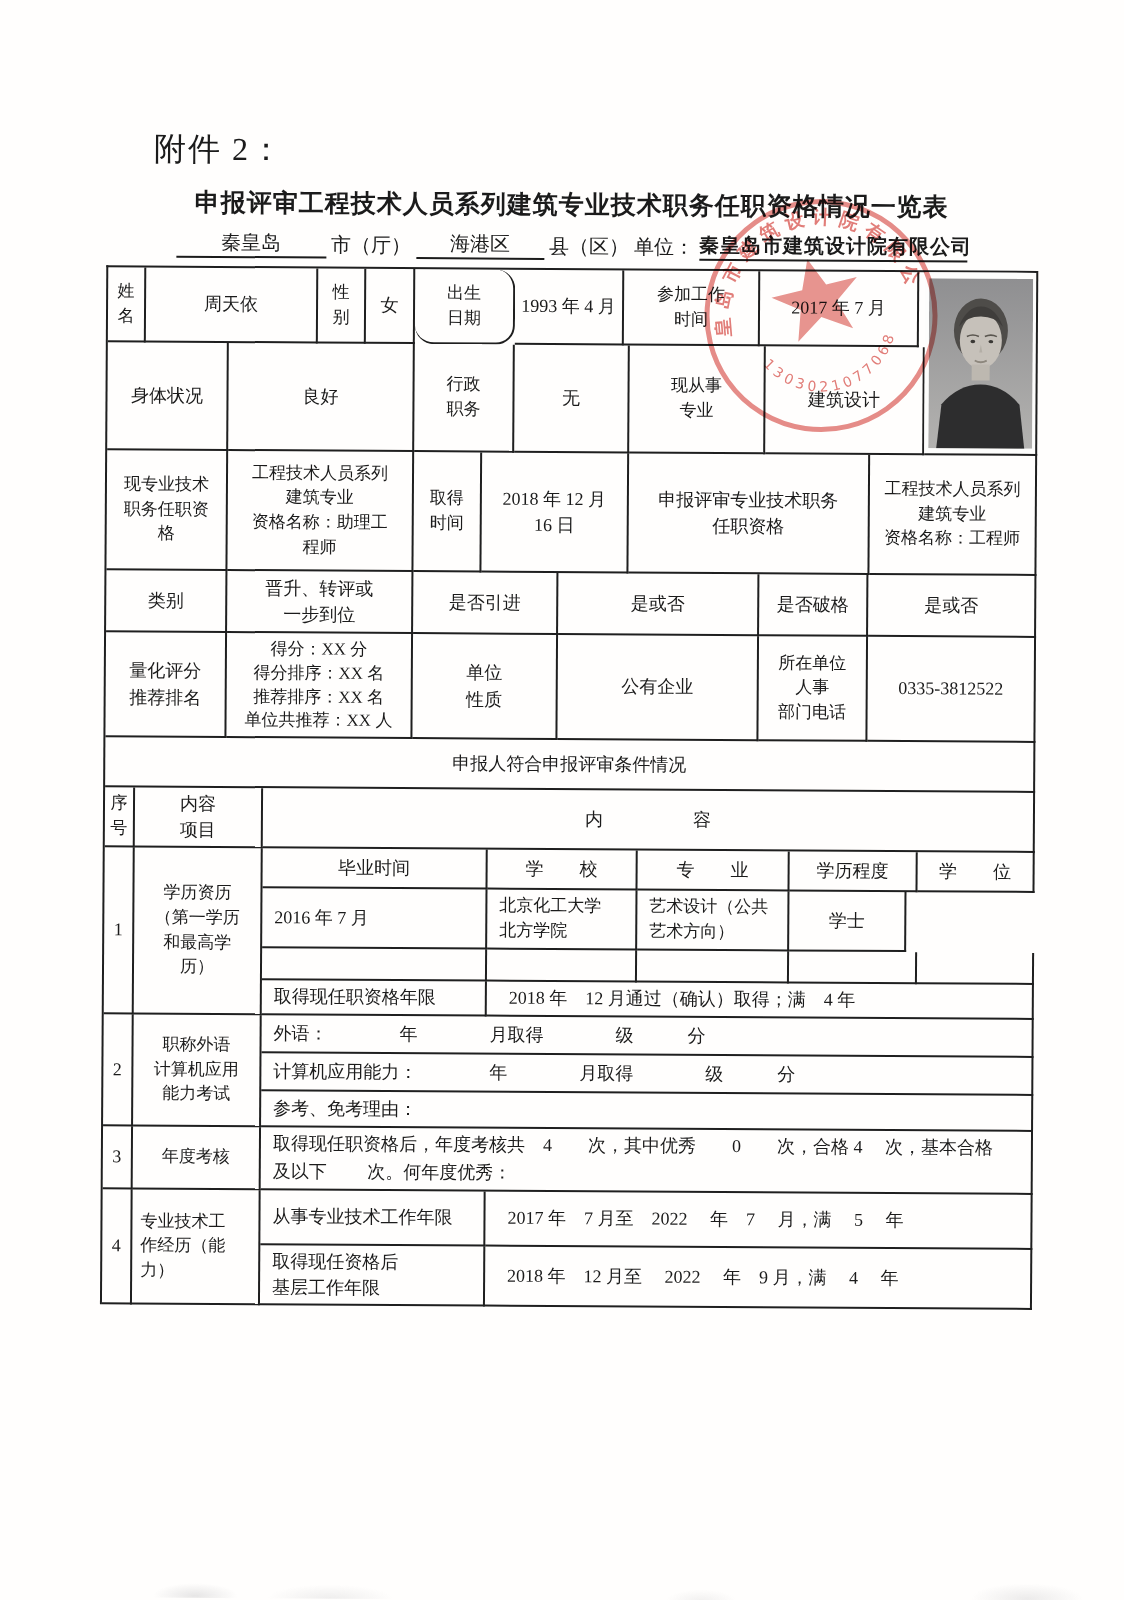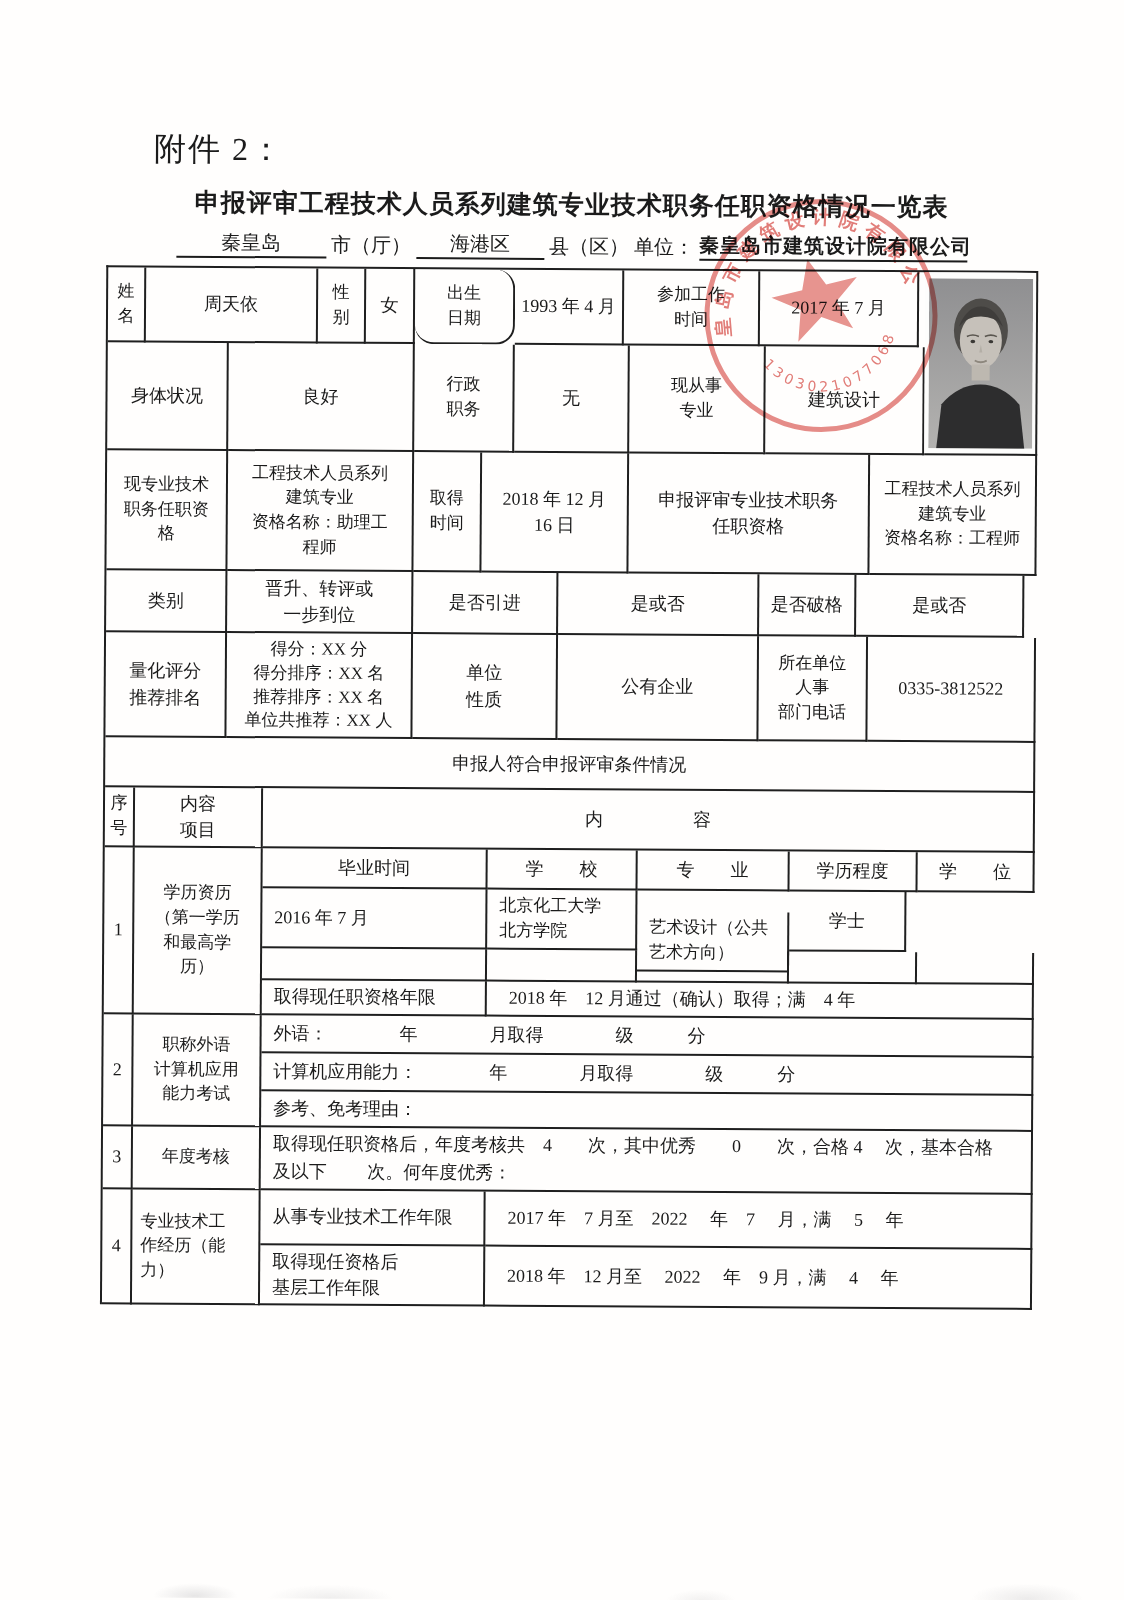--- a/index.html
+++ b/index.html
@@ -163,21 +163,21 @@
         <div class="cell" style="width:186px;height:62px;">
             <span>晋升、转评或
 一步到位</span>
           </div>
         <div class="cell" style="width:145px;height:62px;">
             <span>是否引进</span>
           </div>
         <div class="cell" style="width:201px;height:62px;">
             <span>是或否</span>
           </div>
-        <div class="cell" style="width:97px;height:62px;">
+        <div class="cell" style="width:109px;height:62px;">
             <span>是否破格</span>
           </div>
         <div class="cell" style="width:168px;height:62px;">
             <span>是或否</span>
           </div>
       </div>
 
       <div class="trow" style="height:105px;">
         <div class="cell" style="width:121px;height:105px;">
             <span>量化评分
@@ -255,21 +255,21 @@
               </div>
           </div>
           <div class="trow" style="height:60px;">
             <div class="cell left" style="width:225px;height:60px;">
                 <span>2016 年 7 月</span>
               </div>
             <div class="cell left sm" style="width:150px;height:60px;">
                 <span>北京化工大学
 北方学院</span>
               </div>
-            <div class="cell left sm" style="width:152px;height:60px;margin-top:21px;">
+            <div class="cell left sm" style="width:152px;height:60px;">
                 <span>艺术设计（公共
 艺术方向）</span>
               </div>
             <div class="cell" style="width:117px;height:60px;">
                 <span>学士</span>
               </div>
           </div>
           <div class="trow" style="height:32px;">
             <div class="cell" style="width:225px;height:32px;"></div>
             <div class="cell" style="width:150px;height:32px;"></div>

